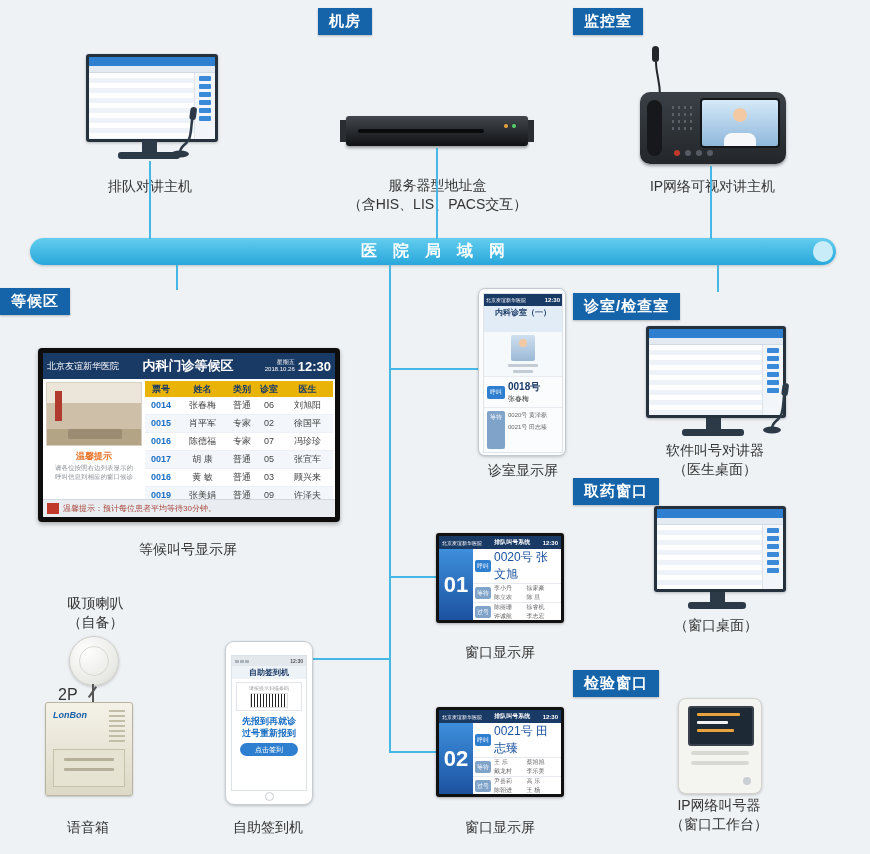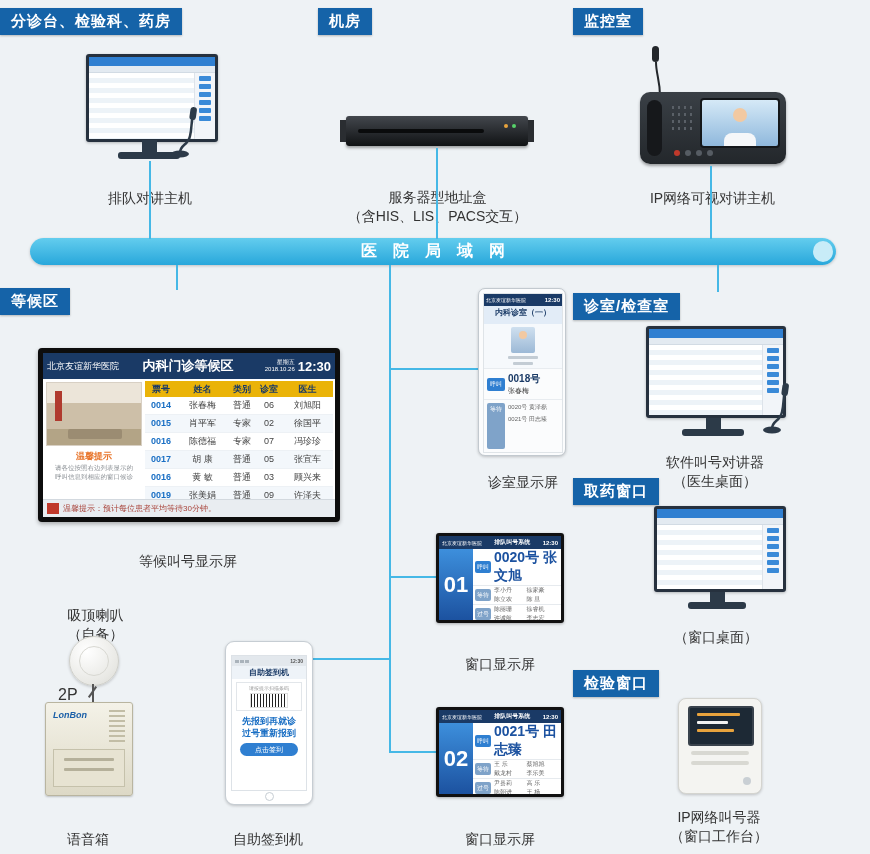--- a/index.html
+++ b/index.html
@@ -1,18 +1,18 @@
 <!DOCTYPE html>
 <html><head>
 <meta charset="utf-8">
 <style>
   html,body{margin:0;padding:0;background:#eef2f5;}
   #canvas{position:relative;width:870px;height:854px;background:#eef2f5;font-family:"Liberation Sans","DejaVu Sans",sans-serif;overflow:hidden;}
   .sec-header{position:absolute;background:#1563a8;color:#fff;font-weight:700;font-size:15px;padding:4px 11px;letter-spacing:1px;box-shadow:0 1px 2px rgba(0,0,0,.25);}
-  .dev-label{position:absolute;color:#333;font-size:14px;text-align:center;line-height:19px;margin-top:12px;}
+  .dev-label{position:absolute;color:#333;font-size:14px;text-align:center;line-height:19px;}
   .vline{position:absolute;width:2px;background:#45b8e6;}
   .hline{position:absolute;height:2px;background:#45b8e6;}
   
   .lan-bar{position:absolute;left:30px;top:238px;width:806px;height:27px;border-radius:14px;background:linear-gradient(180deg,#63cdee,#28a7db);display:flex;align-items:center;justify-content:center;box-shadow:0 1px 3px rgba(0,0,0,.2);}
   .lan-cap{position:absolute;right:3px;top:3px;width:20px;height:21px;border-radius:50%;background:#c8ecf8;}
   .lan-text{color:#fff;font-size:16px;font-weight:700;letter-spacing:16px;padding-left:16px;}
   
   .monitor-screen{position:absolute;border:3px solid #26313e;border-radius:3px;background:#fff;overflow:hidden;box-shadow:0 1px 3px rgba(0,0,0,.25);}
   .monitor-neck{position:absolute;background:#2c3a48;}
   .monitor-base{position:absolute;background:#2c3a48;border-radius:3px;}
@@ -87,21 +87,21 @@
   .ks-barcode{width:36px;height:13px;background:repeating-linear-gradient(90deg,#222 0 1px,#fff 1px 3px);border:1px solid #ddd;}
   .ks-big{text-align:center;font-size:9px;font-weight:700;color:#1a6fc4;line-height:12px;margin-top:1px;}
   .ks-btn{margin:4px auto 0;width:58px;height:13px;background:#2f7fd1;color:#fff;font-size:7px;border-radius:7px;display:flex;align-items:center;justify-content:center;}
   .kiosk-home{position:absolute;left:50%;bottom:3px;margin-left:-4px;width:7px;height:7px;border:1px solid #c6cdd3;border-radius:50%;}
   
   .clinic-disp{position:absolute;left:478px;top:288px;width:88px;height:168px;background:#fbfcfd;border:1px solid #c2c9cf;border-radius:7px;box-shadow:0 1px 3px rgba(0,0,0,.2);padding:4px;box-sizing:border-box;}
   .cd-screen{width:100%;height:100%;border:1px solid #dfe4e8;display:flex;flex-direction:column;overflow:hidden;}
   .cd-top{height:12px;background:#1a3a66;color:#fff;display:flex;justify-content:space-between;align-items:center;padding:0 2px;flex:none;}
   .cd-hosp{font-size:5px;}
   .cd-time{font-size:6px;font-weight:700;}
-  .cd-room{height:18px;background:#e2ecf7;color:#1a3a66;font-weight:700;font-size:8px;text-align:center;line-height:14px;flex:none;}
+  .cd-room{height:26px;background:#e2ecf7;color:#1a3a66;font-weight:700;font-size:8px;text-align:center;line-height:14px;flex:none;}
   .cd-doctor{height:44px;display:flex;flex-direction:column;align-items:center;justify-content:center;border-bottom:1px solid #e8ecf0;background:#f6f9fc;flex:none;}
   .cd-photo{width:24px;height:26px;background:linear-gradient(180deg,#cfe0ef,#9cb9d6);border-radius:2px;position:relative;}
   .cd-photo::after{content:"";position:absolute;left:50%;top:4px;margin-left:-4px;width:8px;height:8px;border-radius:50%;background:#f2c9a2;}
   .cd-doc-bar{margin-top:3px;width:30px;height:3px;background:#c3ccd4;border-radius:1px;}
   .cd-doc-bar.short{width:20px;}
   .cd-call{display:flex;align-items:center;gap:3px;padding:3px;border-bottom:1px solid #e8ecf0;}
   .cd-chip{min-width:14px;padding:2px;background:#2f7fd1;color:#fff;font-size:6px;text-align:center;border-radius:2px;flex:none;}
   .cd-chip.alt{background:#7fa3c9;}
   .cd-call-num{font-size:10px;font-weight:700;color:#1a3a66;display:block;}
   .cd-call-name{font-size:7px;color:#333;display:block;}
@@ -114,35 +114,34 @@
   .wd-hosp{font-size:5px;}
   .wd-sys{font-size:6px;font-weight:700;}
   .wd-time{font-size:6px;font-weight:700;}
   .wd-body{flex:1;display:flex;min-height:0;}
   .wd-num{width:34px;background:linear-gradient(180deg,#3d8fdc,#1c52a0);color:#fff;font-size:22px;font-weight:700;display:flex;align-items:center;justify-content:center;flex:none;}
   .wd-rows{flex:1;display:flex;flex-direction:column;}
   .wd-row{flex:1;display:flex;align-items:center;gap:3px;padding:0 2px;border-bottom:1px solid #e6eaee;}
   .wd-row:last-child{border-bottom:none;}
   .wd-chip{width:16px;height:12px;line-height:12px;background:#2f7fd1;color:#fff;font-size:6px;text-align:center;border-radius:2px;flex:none;}
   .wd-chip.alt{background:#7fa3c9;}
-  .wd-call-val{font-size:14px;font-weight:700;color:#1c52a0;}
+  .wd-call-val{font-size:12px;font-weight:400;color:#1c52a0;}
   .wd-names{flex:1;display:grid;grid-template-columns:1fr 1fr;font-size:6px;color:#666;line-height:9px;}
   
   .ipcaller{position:absolute;left:678px;top:698px;width:82px;height:94px;background:#f4f4f1;border:1px solid #d4d4cf;border-radius:8px;box-shadow:0 1px 3px rgba(0,0,0,.2);}
   .ipc-screen{position:absolute;left:9px;top:7px;width:62px;height:36px;background:#1d2935;border-radius:3px;border:2px solid #39424c;}
   .ipc-line{height:3px;margin:5px 7px;border-radius:1px;}
   .ipc-slot{position:absolute;left:12px;right:12px;height:4px;background:#d8d8d2;border-radius:2px;}
   .ipc-btn{position:absolute;right:10px;bottom:8px;width:8px;height:8px;border-radius:50%;background:#c9cfd4;}
 </style>
 </head>
 <body>
 
 <div id="canvas">
 
-  <div class="sec-header" style="left:0;top:8px;">分诊台、检验科、药房</div>
   <div class="sec-header" style="left:318px;top:8px;">机房</div>
   <div class="sec-header" style="left:573px;top:8px;">监控室</div>
   <div class="sec-header" style="left:0;top:288px;">等候区</div>
   <div class="sec-header" style="left:573px;top:293px;">诊室/检查室</div>
   <div class="sec-header" style="left:573px;top:478px;">取药窗口</div>
   <div class="sec-header" style="left:573px;top:670px;">检验窗口</div>
 
   <div class="monitor-screen" style="left:86px;top:54px;width:126px;height:82px;">
     <div class="app-top"></div>
     <div class="app-menu"></div>

